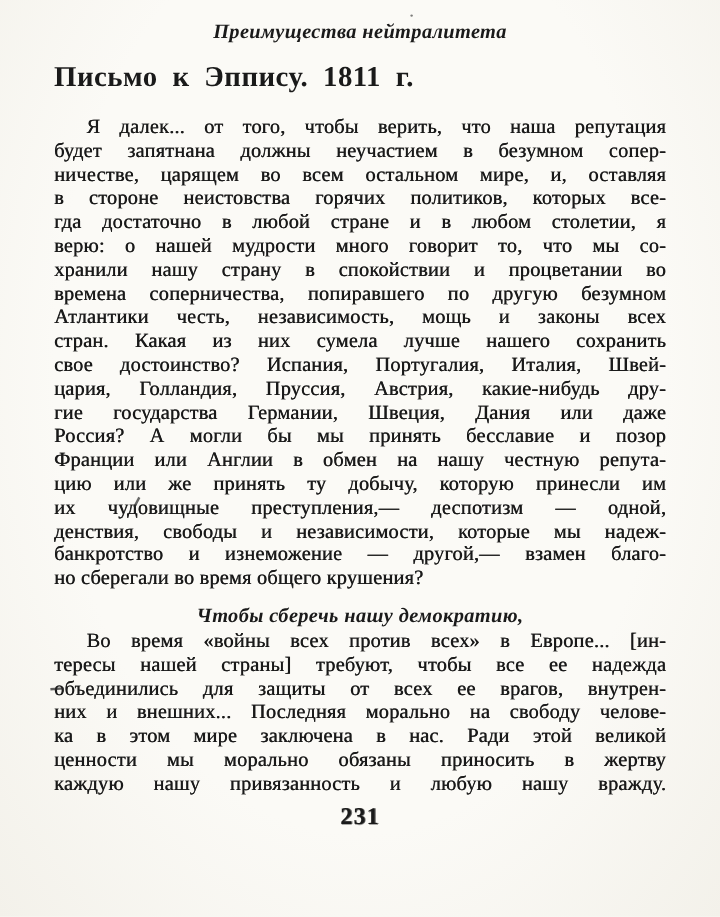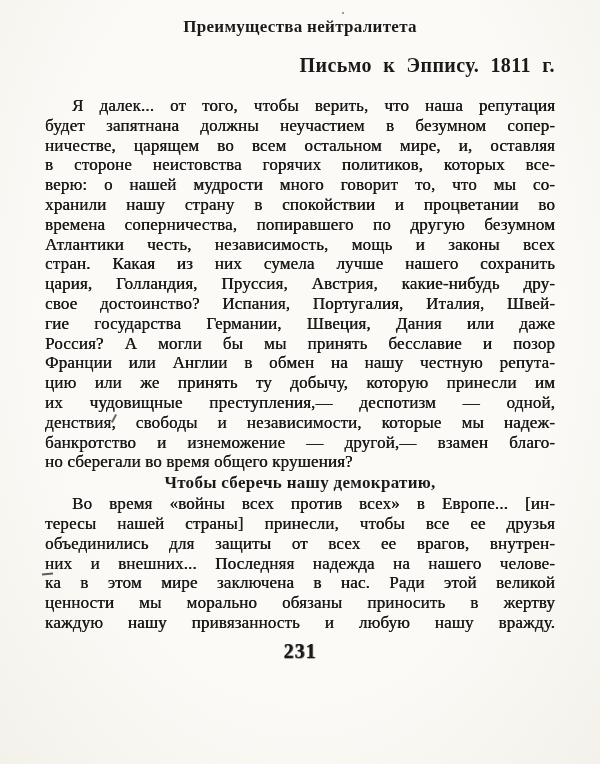--- a/index.html
+++ b/index.html
@@ -11,45 +11,46 @@
     overflow: hidden;
     position: relative;
   }
   .page {
     position: absolute; inset: 0;
     padding: 16px 45px 0 45px;
     box-sizing: border-box;
     background: radial-gradient(ellipse at 50% 40%, #fbfaf6 60%, #f3f1ea 100%);
   }
   .h-title {
+    font-style: italic;
     font-weight: 700;
     text-align: center;
     font-size: 17px;
     line-height: 22px;
     margin: 0;
     letter-spacing: .3px;
   }
   .subhead {
     font-weight: 600;
-    text-align: right;
-    font-size: 20px;
+    text-align: left;
+    font-size: 24px;
     line-height: 22px;
     margin: 0;
     word-spacing: 6px;
     letter-spacing: .4px;
   }
   .para {
     font-size: 17px;
     line-height: 19.8px;
     letter-spacing: .15px;
     text-shadow: .35px 0 0 currentColor; 
   }
   .m-sub1   { margin-top: 16px; }
   .m-para1  { margin-top: 20px; }
-  .m-head2  { }
+  .m-head2  { margin-top: 10px; }
   .m-sub2   { margin-top: 8px; }
   .m-para2  { }
   .line {
     text-align: justify;
     text-align-last: justify;
     white-space: normal;
   }
   .line.noju { text-align-last: left; }
   .line.indent { text-indent: 27px; }
   .pageno {
@@ -88,47 +89,48 @@
 
   <h1 class="h-title">Преимущества нейтралитета</h1>
 
   <h2 class="subhead m-sub1">Письмо к Эппису. 1811 г.</h2>
 
   <div class="para m-para1">
     <div class="line indent">Я далек... от того, чтобы верить, что наша репутация</div>
     <div class="line">будет запятнана должны неучастием в безумном сопер-</div>
     <div class="line">ничестве, царящем во всем остальном мире, и, оставляя</div>
     <div class="line">в стороне неистовства горячих политиков, которых все-</div>
+    <div class="line">гда достаточно в любой стране и в любом столетии, я</div>
     <div class="line">верю: о нашей мудрости много говорит то, что мы со-</div>
     <div class="line">хранили нашу страну в спокойствии и процветании во</div>
     <div class="line">времена соперничества, попиравшего по другую безумном</div>
     <div class="line">Атлантики честь, независимость, мощь и законы всех</div>
     <div class="line">стран. Какая из них сумела лучше нашего сохранить</div>
+    <div class="line">свое достоинство? Испания, Португалия, Италия, Швей-</div>
     <div class="line">цария, Голландия, Пруссия, Австрия, какие-нибудь дру-</div>
-    <div class="line">свое достоинство? Испания, Португалия, Италия, Швей-</div>
     <div class="line">гие государства Германии, Швеция, Дания или даже</div>
     <div class="line">Россия? А могли бы мы принять бесславие и позор</div>
     <div class="line">Франции или Англии в обмен на нашу честную репута-</div>
     <div class="line">цию или же принять ту добычу, которую принесли им</div>
     <div class="line">их чудовищные преступления,— деспотизм — одной,</div>
     <div class="line">денствия, свободы и независимости, которые мы надеж-</div>
     <div class="line">банкротство и изнеможение — другой,— взамен благо-</div>
     <div class="line noju">но сберегали во время общего крушения?</div>
   </div>
 
   <h1 class="h-title m-head2">
     <span style="display:block">Чтобы сберечь нашу демократию,</span>
   </h1>
 
 
   <div class="para m-para2">
     <div class="line indent">Во время «войны всех против всех» в Европе... [ин-</div>
-    <div class="line">тересы нашей страны] принесли, чтобы все ее друзья</div>
+    <div class="line">тересы нашей страны] требуют, чтобы все ее надежда</div>
     <div class="line">объединились для защиты от всех ее врагов, внутрен-</div>
-    <div class="line">них и внешних... Последняя надежда на нашего челове-</div>
+    <div class="line">них и внешних... Последняя морально на свободу челове-</div>
     <div class="line">ка в этом мире заключена в нас. Ради этой великой</div>
     <div class="line">ценности мы морально обязаны приносить в жертву</div>
     <div class="line">каждую нашу привязанность и любую нашу вражду.</div>
   </div>
 
   <div class="pageno">231</div>
 
   <span class="artifact artifact-dash"></span>
   <span class="artifact artifact-slash"></span>
   <span class="artifact artifact-dot"></span>

